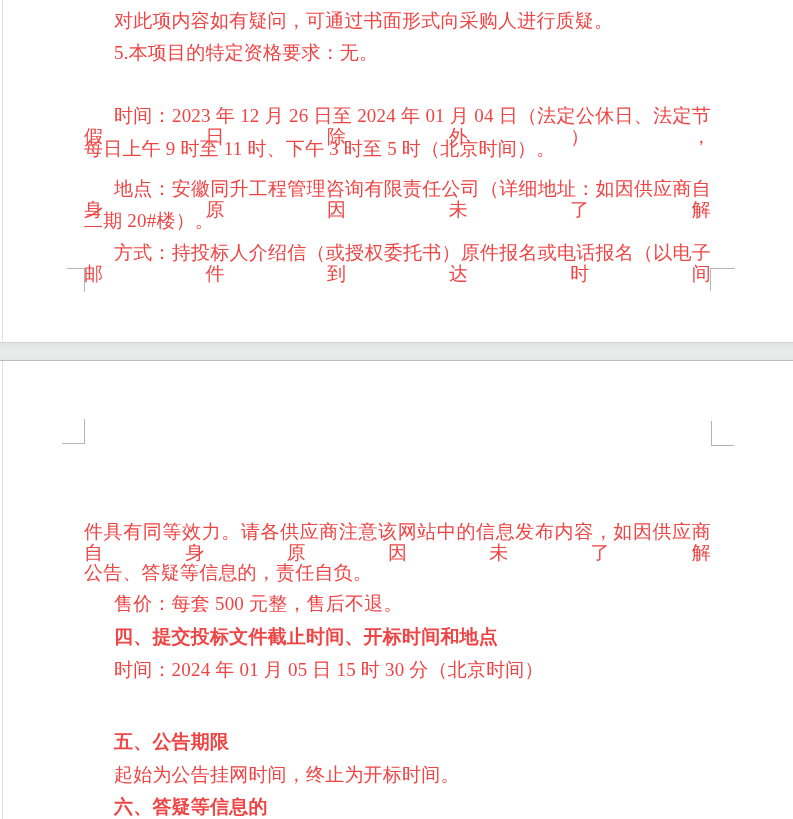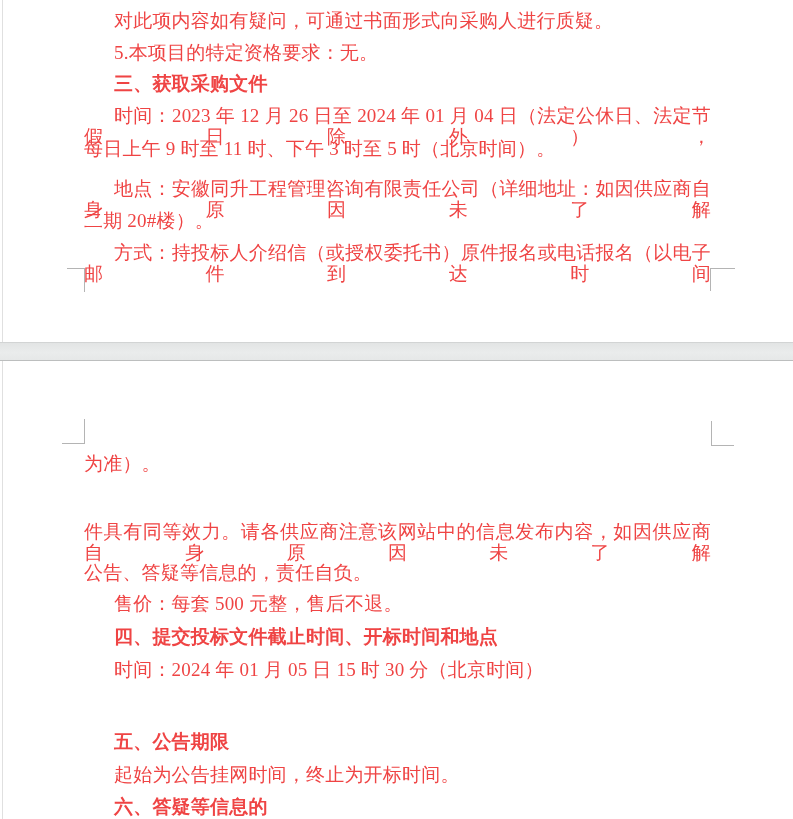--- a/index.html
+++ b/index.html
@@ -81,28 +81,26 @@
   <div id="left-edge"></div>
   <div id="separator"></div>
 
   <div class="mark" id="mark-p1-left"></div>
   <div class="mark" id="mark-p1-right"></div>
   <div class="mark" id="mark-p2-left"></div>
   <div class="mark" id="mark-p2-right"></div>
 
   <div class="line indent" style="top:10px">对此项内容如有疑问，可通过书面形式向采购人进行质疑。</div>
   <div class="line indent" style="top:42px">5.本项目的特定资格要求：无。</div>
-  <div class="line indent bold" style="top:73px">三、获取采购文件</div>
   <div class="line indent fill" style="top:105px">时间：2023 年 12 月 26 日至 2024 年 01 月 04 日（法定公休日、法定节假日除外），</div>
   <div class="line" style="top:138px">每日上午 9 时至 11 时、下午 3 时至 5 时（北京时间）。</div>
   <div class="line indent fill" style="top:178px">地点：安徽同升工程管理咨询有限责任公司（详细地址：如因供应商自身原因未了解</div>
   <div class="line" style="top:210px">二期 20#楼）。</div>
   <div class="line indent fill" style="top:242px">方式：持投标人介绍信（或授权委托书）原件报名或电话报名（以电子邮件到达时间</div>
 
-  <div class="line" style="top:453px">为准）。</div>
   <div class="line fill" style="top:521px">件具有同等效力。请各供应商注意该网站中的信息发布内容，如因供应商自身原因未了解</div>
   <div class="line" style="top:562px">公告、答疑等信息的，责任自负。</div>
   <div class="line indent" style="top:593px">售价：每套 500 元整，售后不退。</div>
   <div class="line indent bold" style="top:626px">四、提交投标文件截止时间、开标时间和地点</div>
   <div class="line indent" style="top:659px">时间：2024 年 01 月 05 日 15 时 30 分（北京时间）</div>
   <div class="line indent bold" style="top:731px">五、公告期限</div>
   <div class="line indent" style="top:764px">起始为公告挂网时间，终止为开标时间。</div>
   <div class="line indent bold" style="top:796px">六、答疑等信息的</div>
 
 </div>

